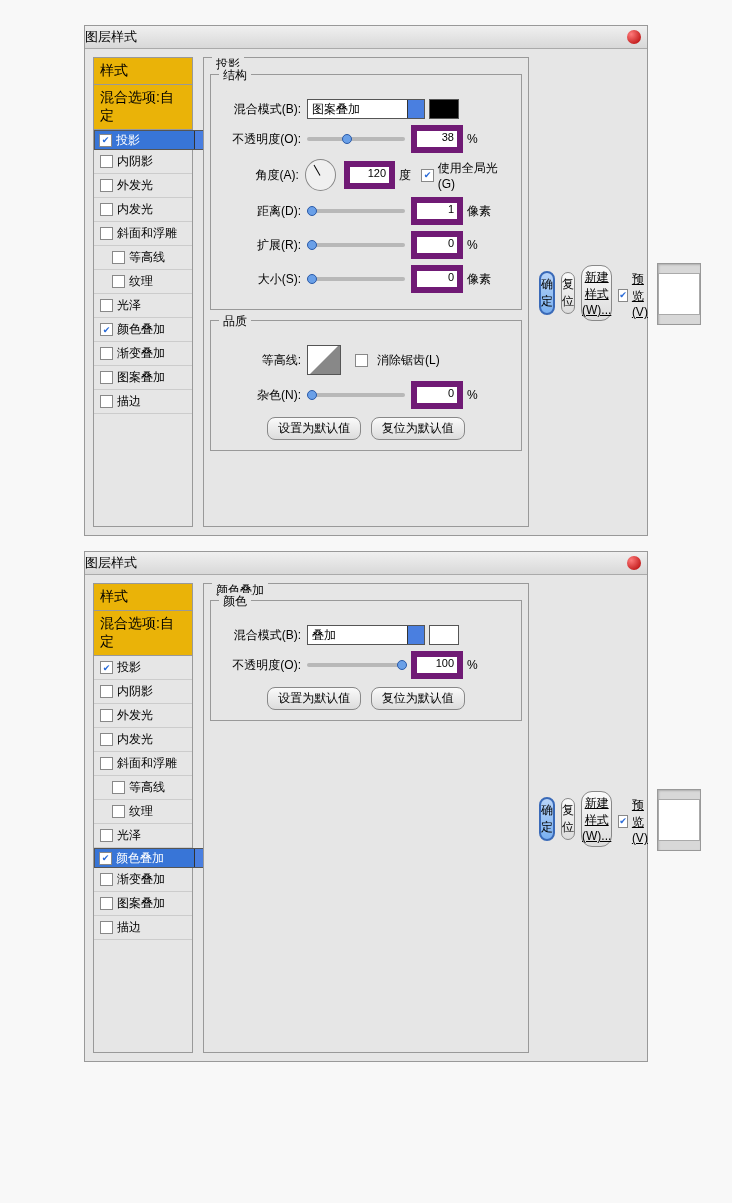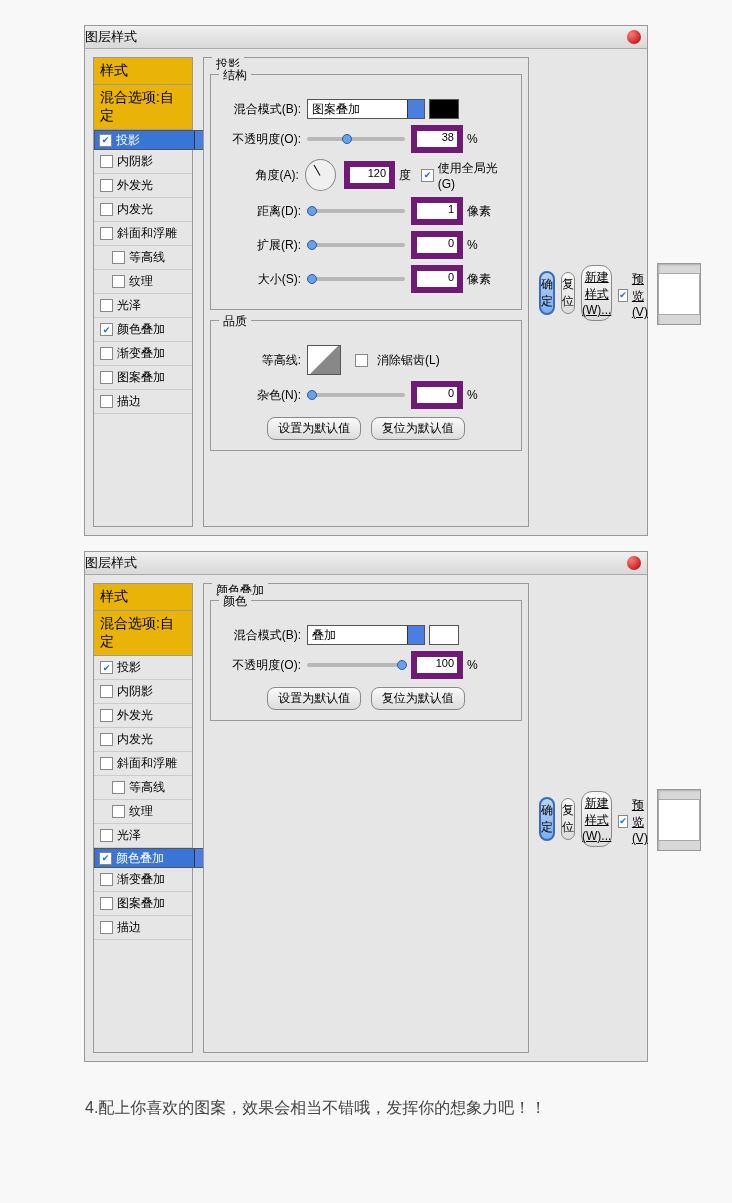--- a/index.html
+++ b/index.html
@@ -289,16 +289,15 @@
       <div class="prevck">
         <span class="cb chk"></span>
         <span class="u">预览(V)</span>
       </div>
       <div class="prevbox"></div>
     </div>
   </div>
 </div>
 
 <div class="article">
-  <p>4.配上你喜欢的图案，效果会相当不错哦，发挥你的想象力吧！！</p>
 </div>
 
 </div>
 
 </body></html>

